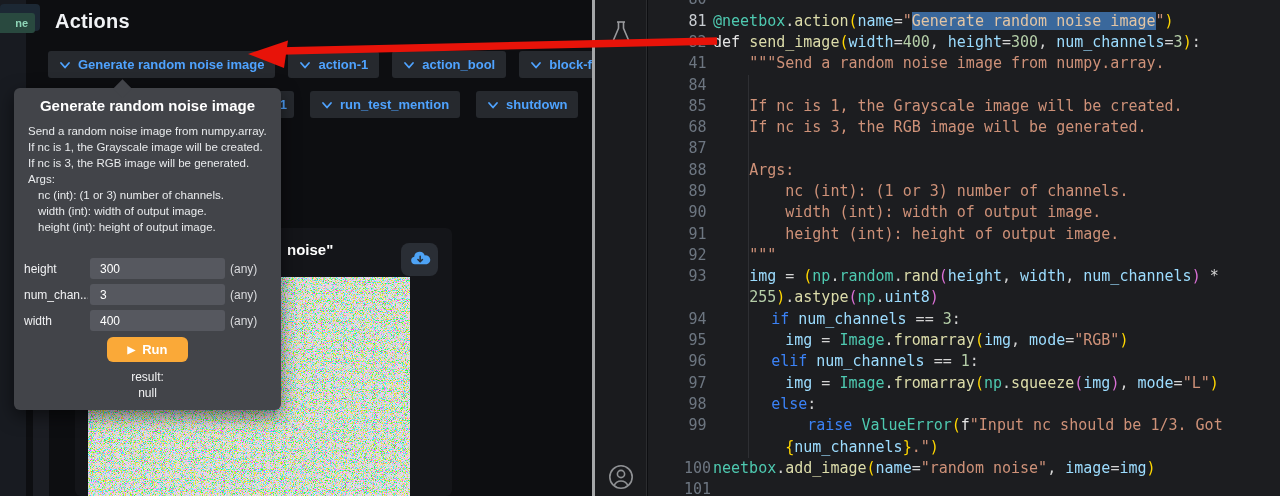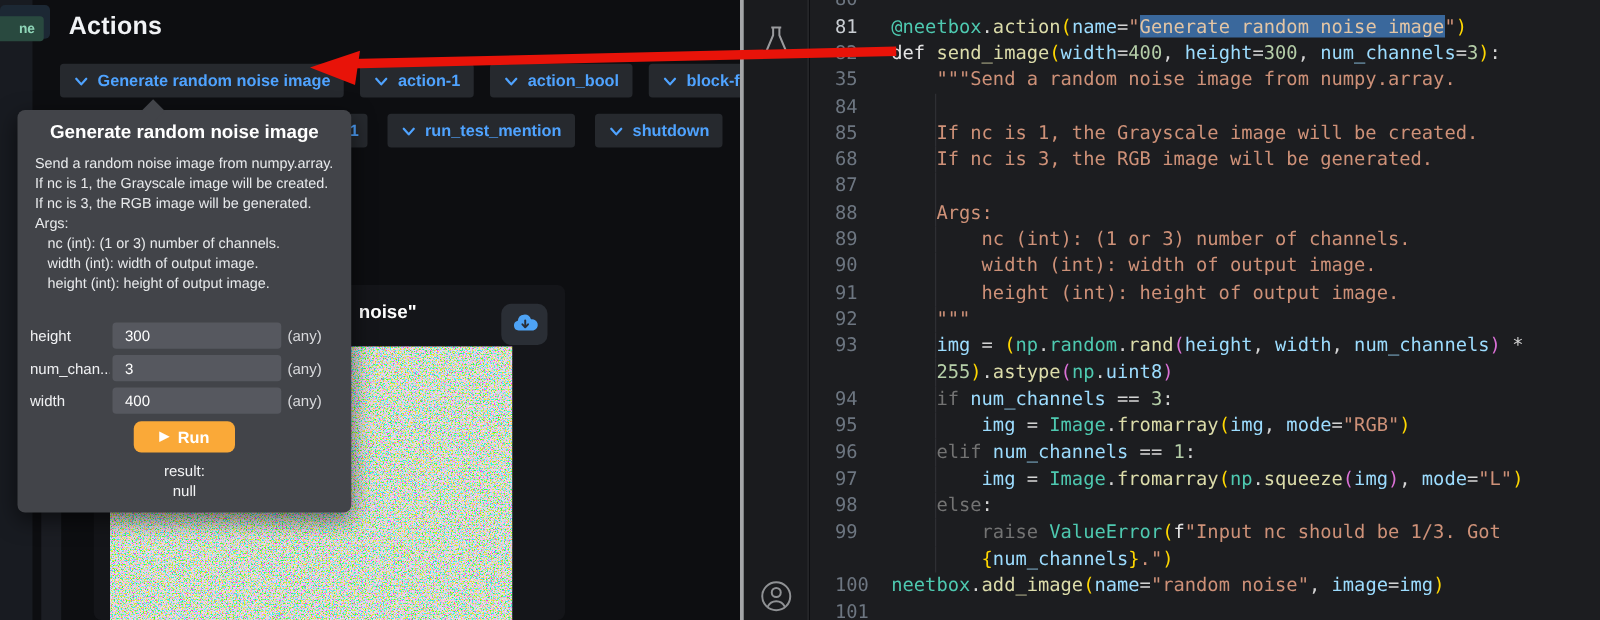--- a/index.html
+++ b/index.html
@@ -53,25 +53,25 @@
   .divider { position:absolute; left:592px; top:0; width:3px; height:496px; background:#a4a6a8; z-index:10; }
   .activity-bar { position:absolute; left:595px; top:0; width:52px; height:496px; background:#1a1b1e; border-right:1px solid #2b2c2f; }
   .flask-slot { position:absolute; left:14px; top:20px; width:24px; height:26px; }
   .account-slot { position:absolute; left:11px; top:462px; width:30px; height:30px; }
 
   
   .editor { position:absolute; left:648px; top:0; width:632px; height:496px; background:#1c1d20; overflow:hidden; cursor:text; }
   .code-rows { position:absolute; left:0; top:-10.7px; width:100%; }
   .code-row { position:relative; height:21.3px; white-space:pre;
     font-family:"DejaVu Sans Mono","Liberation Mono",monospace; font-size:15px; line-height:21.3px; }
-  .gutter { position:absolute; left:0; top:0; width:53px; text-align:left; color:#6d7681;padding-left:20px; }
+  .gutter { position:absolute; left:13px; top:0; width:53px; text-align:center; color:#6d7681;padding-left:20px; }
   .gutter.active { color:#c9cdd2; }
   .codetxt { position:absolute; left:65px; top:0; }
   .guide { position:absolute; left:100px; top:0; width:1px; height:100%; background:#2e2f33; }
-  .tk-kw1 { color:#e5e5e5;text-align:right; } .tk-kw2 { color:#737373; } .tk-fn { color:#DCDCAA; }
+  .tk-kw1 { color:#e5e5e5;text-align:right; } .tk-kw2 { color:#3b82f6;margin-left:22px; } .tk-fn { color:#DCDCAA; }
   .tk-cls { color:#4EC9B0; } .tk-var { color:#9CDCFE; } .tk-str { color:#CE9178; }
   .tk-num { color:#B5CEA8; } .tk-op  { color:#D4D4D4; } .tk-b1 { color:#FFD700; } .tk-b2 { color:#DA70D6; }
   .tk-sel { color:#e3c5a4; background:#3a689c; }
 
   
   .arrow-overlay { position:absolute; left:0; top:0; width:1280px; height:496px; z-index:60; pointer-events:none; }
 </style>
 </head>
 <body>
 
@@ -217,21 +217,21 @@
         <path d="M8.2 23.3a7.5 7.5 0 0 1 13.6 0" stroke-linecap="round"></path>
       </svg>
     </div>
   </div>
 
   <div class="editor">
     <div class="code-rows" id="code-rows">
         <div class="code-row"><span class="gutter">80</span><span class="codetxt"></span></div>
         <div class="code-row"><span class="gutter active">81</span><span class="codetxt"><span class="tk-cls">@neetbox</span><span class="tk-op">.</span><span class="tk-fn">action</span><span class="tk-b1">(</span><span class="tk-var">name</span><span class="tk-op">=</span><span class="tk-str">"</span><span class="tk-sel">Generate random noise image</span><span class="tk-str">"</span><span class="tk-b1">)</span></span></div>
         <div class="code-row"><span class="gutter">82</span><span class="codetxt"><span class="tk-kw1">def</span><span class="tk-op"> </span><span class="tk-fn">send_image</span><span class="tk-b1">(</span><span class="tk-var">width</span><span class="tk-op">=</span><span class="tk-num">400</span><span class="tk-op">, </span><span class="tk-var">height</span><span class="tk-op">=</span><span class="tk-num">300</span><span class="tk-op">, </span><span class="tk-var">num_channels</span><span class="tk-op">=</span><span class="tk-num">3</span><span class="tk-b1">)</span><span class="tk-op">:</span></span></div>
-        <div class="code-row"><span class="gutter">35</span><span class="codetxt"><span class="tk-op">    </span><span class="tk-str">"""Send a random noise image from numpy.array.</span></span></div>
+        <div class="code-row"><span class="gutter">41</span><span class="codetxt"><span class="tk-op">    </span><span class="tk-str">"""Send a random noise image from numpy.array.</span></span></div>
         <div class="code-row"><span class="guide"></span><span class="gutter">84</span><span class="codetxt"></span></div>
         <div class="code-row"><span class="guide"></span><span class="gutter">85</span><span class="codetxt"><span class="tk-op">    </span><span class="tk-str">If nc is 1, the Grayscale image will be created.</span></span></div>
         <div class="code-row"><span class="guide"></span><span class="gutter">68</span><span class="codetxt"><span class="tk-op">    </span><span class="tk-str">If nc is 3, the RGB image will be generated.</span></span></div>
         <div class="code-row"><span class="guide"></span><span class="gutter">87</span><span class="codetxt"></span></div>
         <div class="code-row"><span class="guide"></span><span class="gutter">88</span><span class="codetxt"><span class="tk-op">    </span><span class="tk-str">Args:</span></span></div>
         <div class="code-row"><span class="guide"></span><span class="gutter">89</span><span class="codetxt"><span class="tk-op">        </span><span class="tk-str">nc (int): (1 or 3) number of channels.</span></span></div>
         <div class="code-row"><span class="guide"></span><span class="gutter">90</span><span class="codetxt"><span class="tk-op">        </span><span class="tk-str">width (int): width of output image.</span></span></div>
         <div class="code-row"><span class="guide"></span><span class="gutter">91</span><span class="codetxt"><span class="tk-op">        </span><span class="tk-str">height (int): height of output image.</span></span></div>
         <div class="code-row"><span class="guide"></span><span class="gutter">92</span><span class="codetxt"><span class="tk-op">    </span><span class="tk-str">"""</span></span></div>
         <div class="code-row"><span class="guide"></span><span class="gutter">93</span><span class="codetxt"><span class="tk-op">    </span><span class="tk-var">img</span><span class="tk-op"> = </span><span class="tk-b1">(</span><span class="tk-cls">np</span><span class="tk-op">.</span><span class="tk-cls">random</span><span class="tk-op">.</span><span class="tk-fn">rand</span><span class="tk-b2">(</span><span class="tk-var">height</span><span class="tk-op">, </span><span class="tk-var">width</span><span class="tk-op">, </span><span class="tk-var">num_channels</span><span class="tk-b2">)</span><span class="tk-op"> *</span></span></div>

